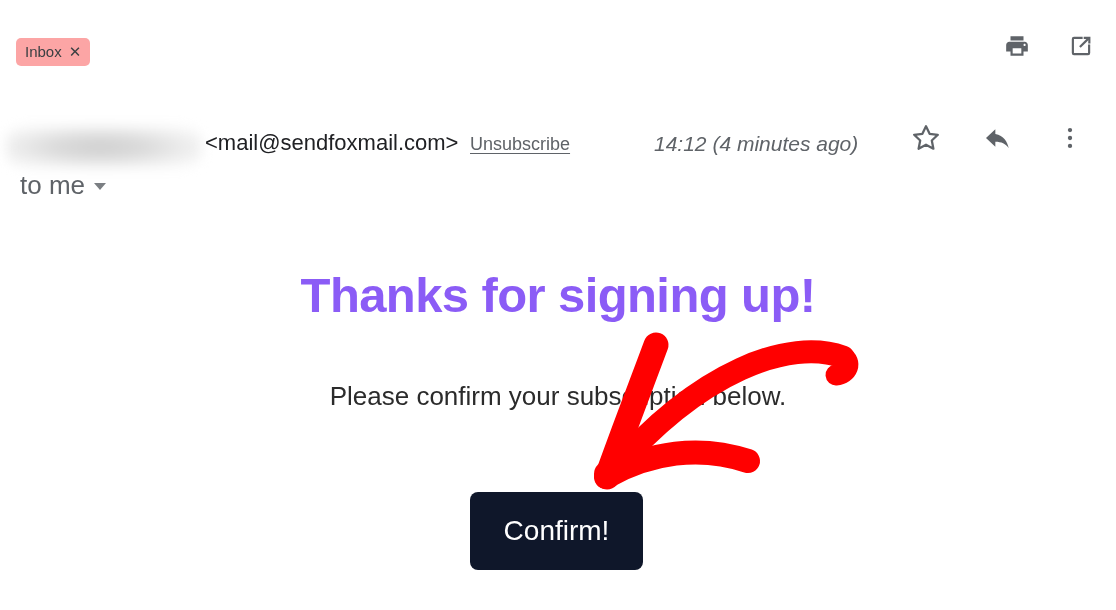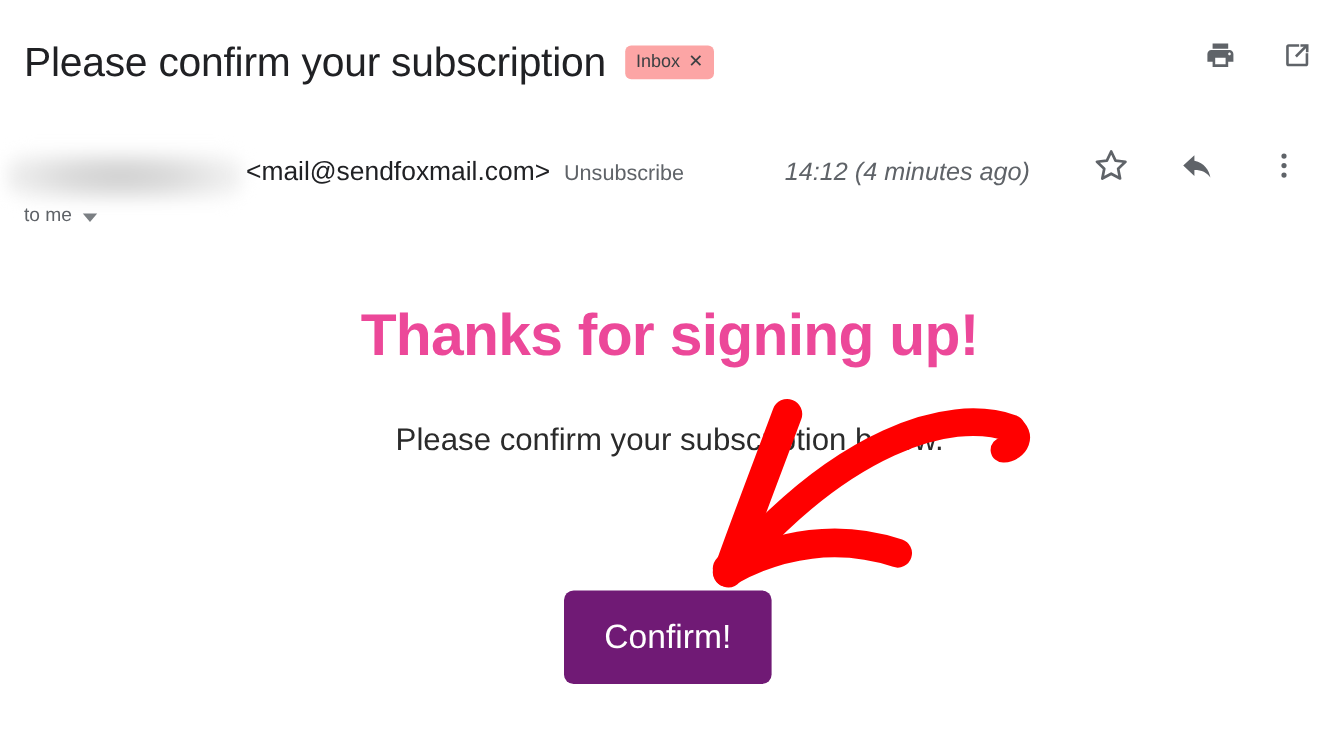--- a/index.html
+++ b/index.html
@@ -102,20 +102,21 @@
     color: #202124;
     white-space: nowrap;
     line-height: 1;
   }
   .unsubscribe-link {
     position: absolute;
     left: 470px;
     top: 13px;
     font-size: 18px;
     color: #5f6368;
+    text-decoration: underline;
     text-underline-offset: 3px;
     white-space: nowrap;
     line-height: 1;
     cursor: pointer;
   }
   .timestamp {
     position: absolute;
     left: 654px;
     top: 11px;
     font-size: 21px;
@@ -142,21 +143,21 @@
   .to-me-row {
     position: absolute;
     left: 20px;
     top: 172px;
     display: flex;
     align-items: center;
     gap: 9px;
     cursor: pointer;
   }
   .to-me-label {
-    font-size: 16px;
+    font-size: 26px;
     color: #5f6368;
     line-height: 1;
   }
   .caret-down {
     width: 0;
     height: 0;
     border-left: 6px solid transparent;
     border-right: 6px solid transparent;
     border-top: 7px solid #7b7f83;
     margin-top: 3px;
@@ -165,43 +166,43 @@
   
   .email-body {
     position: absolute;
     left: 0;
     top: 215px;
     width: 1116px;
     height: 395px;
     text-align: center;
   }
   .body-heading {
-    margin: 1px;
+    margin: 16px;
     padding-top: 38px;
     font-size: 49px;
     font-weight: 700;
-    color: #ec4899;
+    color: #8b5cf6;
     letter-spacing: -0.6px;
     line-height: 1.1;
   }
   .body-paragraph {
     margin: 0;
     padding-top: 42px;
     font-size: 26px;
     font-weight: 400;
     color: #2b2b2b;
     line-height: 1.2;
   }
   .confirm-button {
     position: absolute;
     left: 470px;
     top: 277px;
     width: 173px;
     height: 78px;
-    background: #701a75;
+    background: #0f172a;
     border: none;
     border-radius: 8px;
     color: #ffffff;
     font-family: "Liberation Sans", sans-serif;
     font-size: 28px;
     font-weight: 400;
     line-height: 78px;
     padding: 0;
     cursor: pointer;
     text-align: center;
@@ -214,21 +215,20 @@
     top: 0;
     width: 1116px;
     height: 610px;
     pointer-events: none;
   }
 </style>
 </head>
 <body>
 
 <div class="subject-row">
-  <span class="subject-text">Please confirm your subscription</span>
 
   <span class="inbox-chip">
     <span class="inbox-chip-label">Inbox</span>
     <span class="inbox-chip-close">✕</span>
   </span>
 </div>
 
 <div class="header-actions">
   <span class="icon-btn">
     <svg width="26" height="26" viewBox="0 0 24 24" fill="#5f6368" aria-hidden="true">

